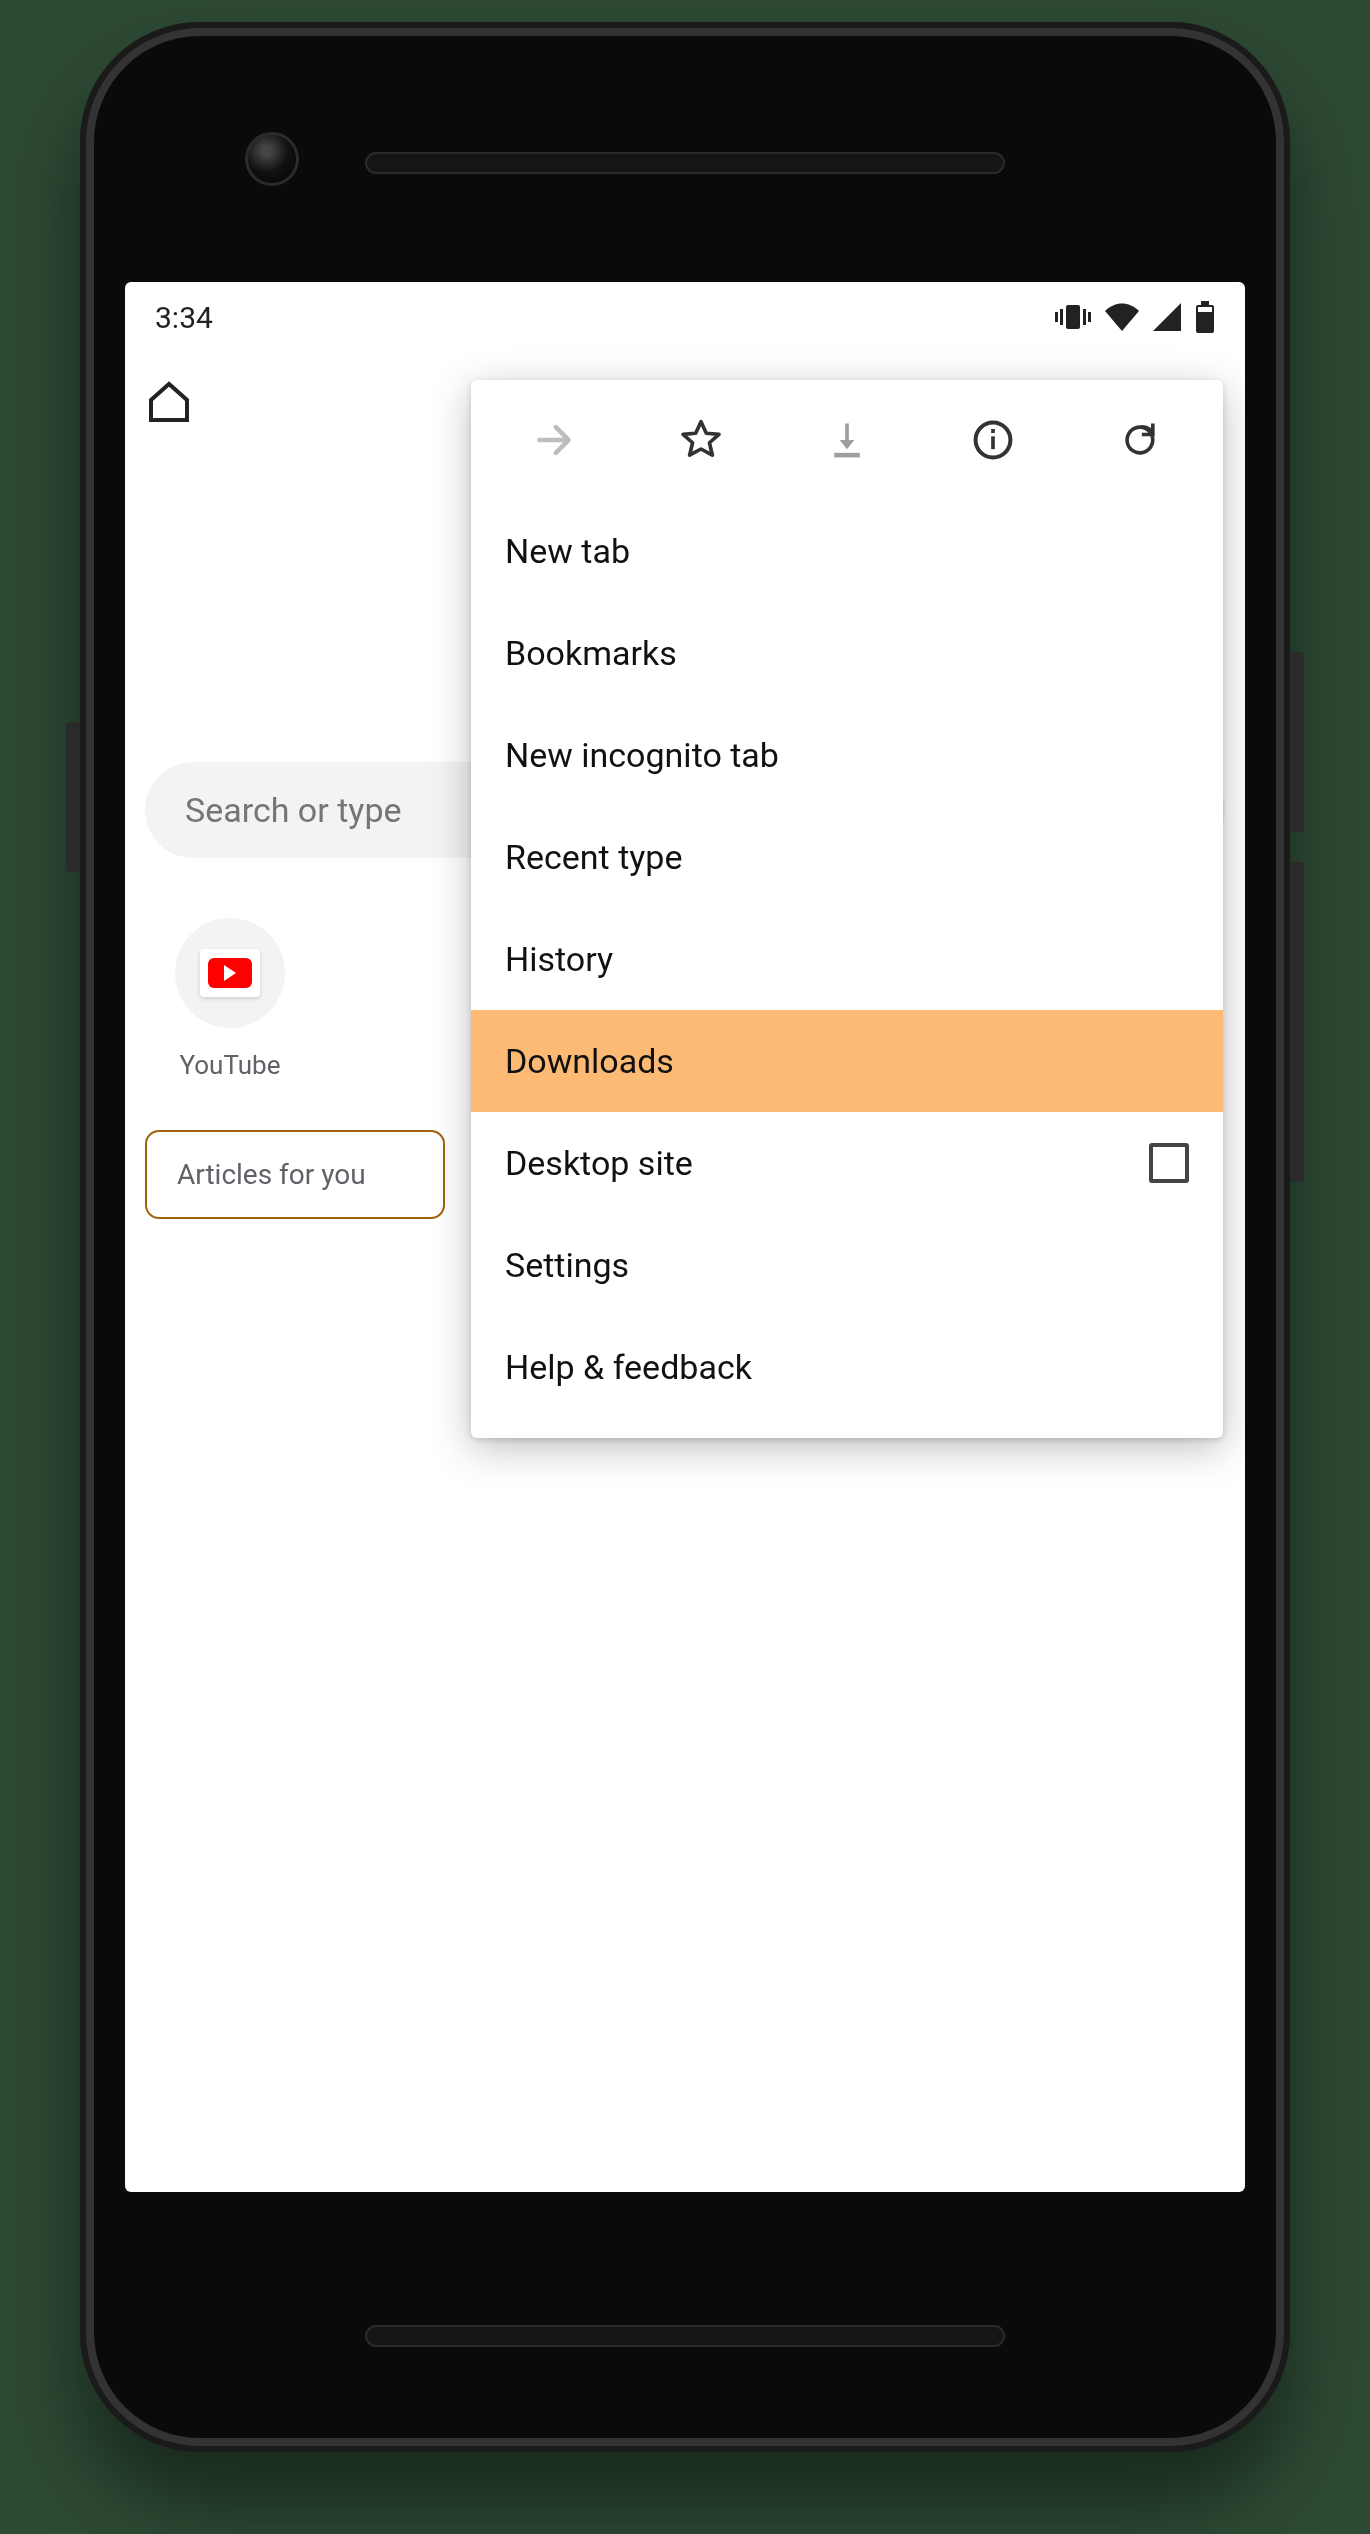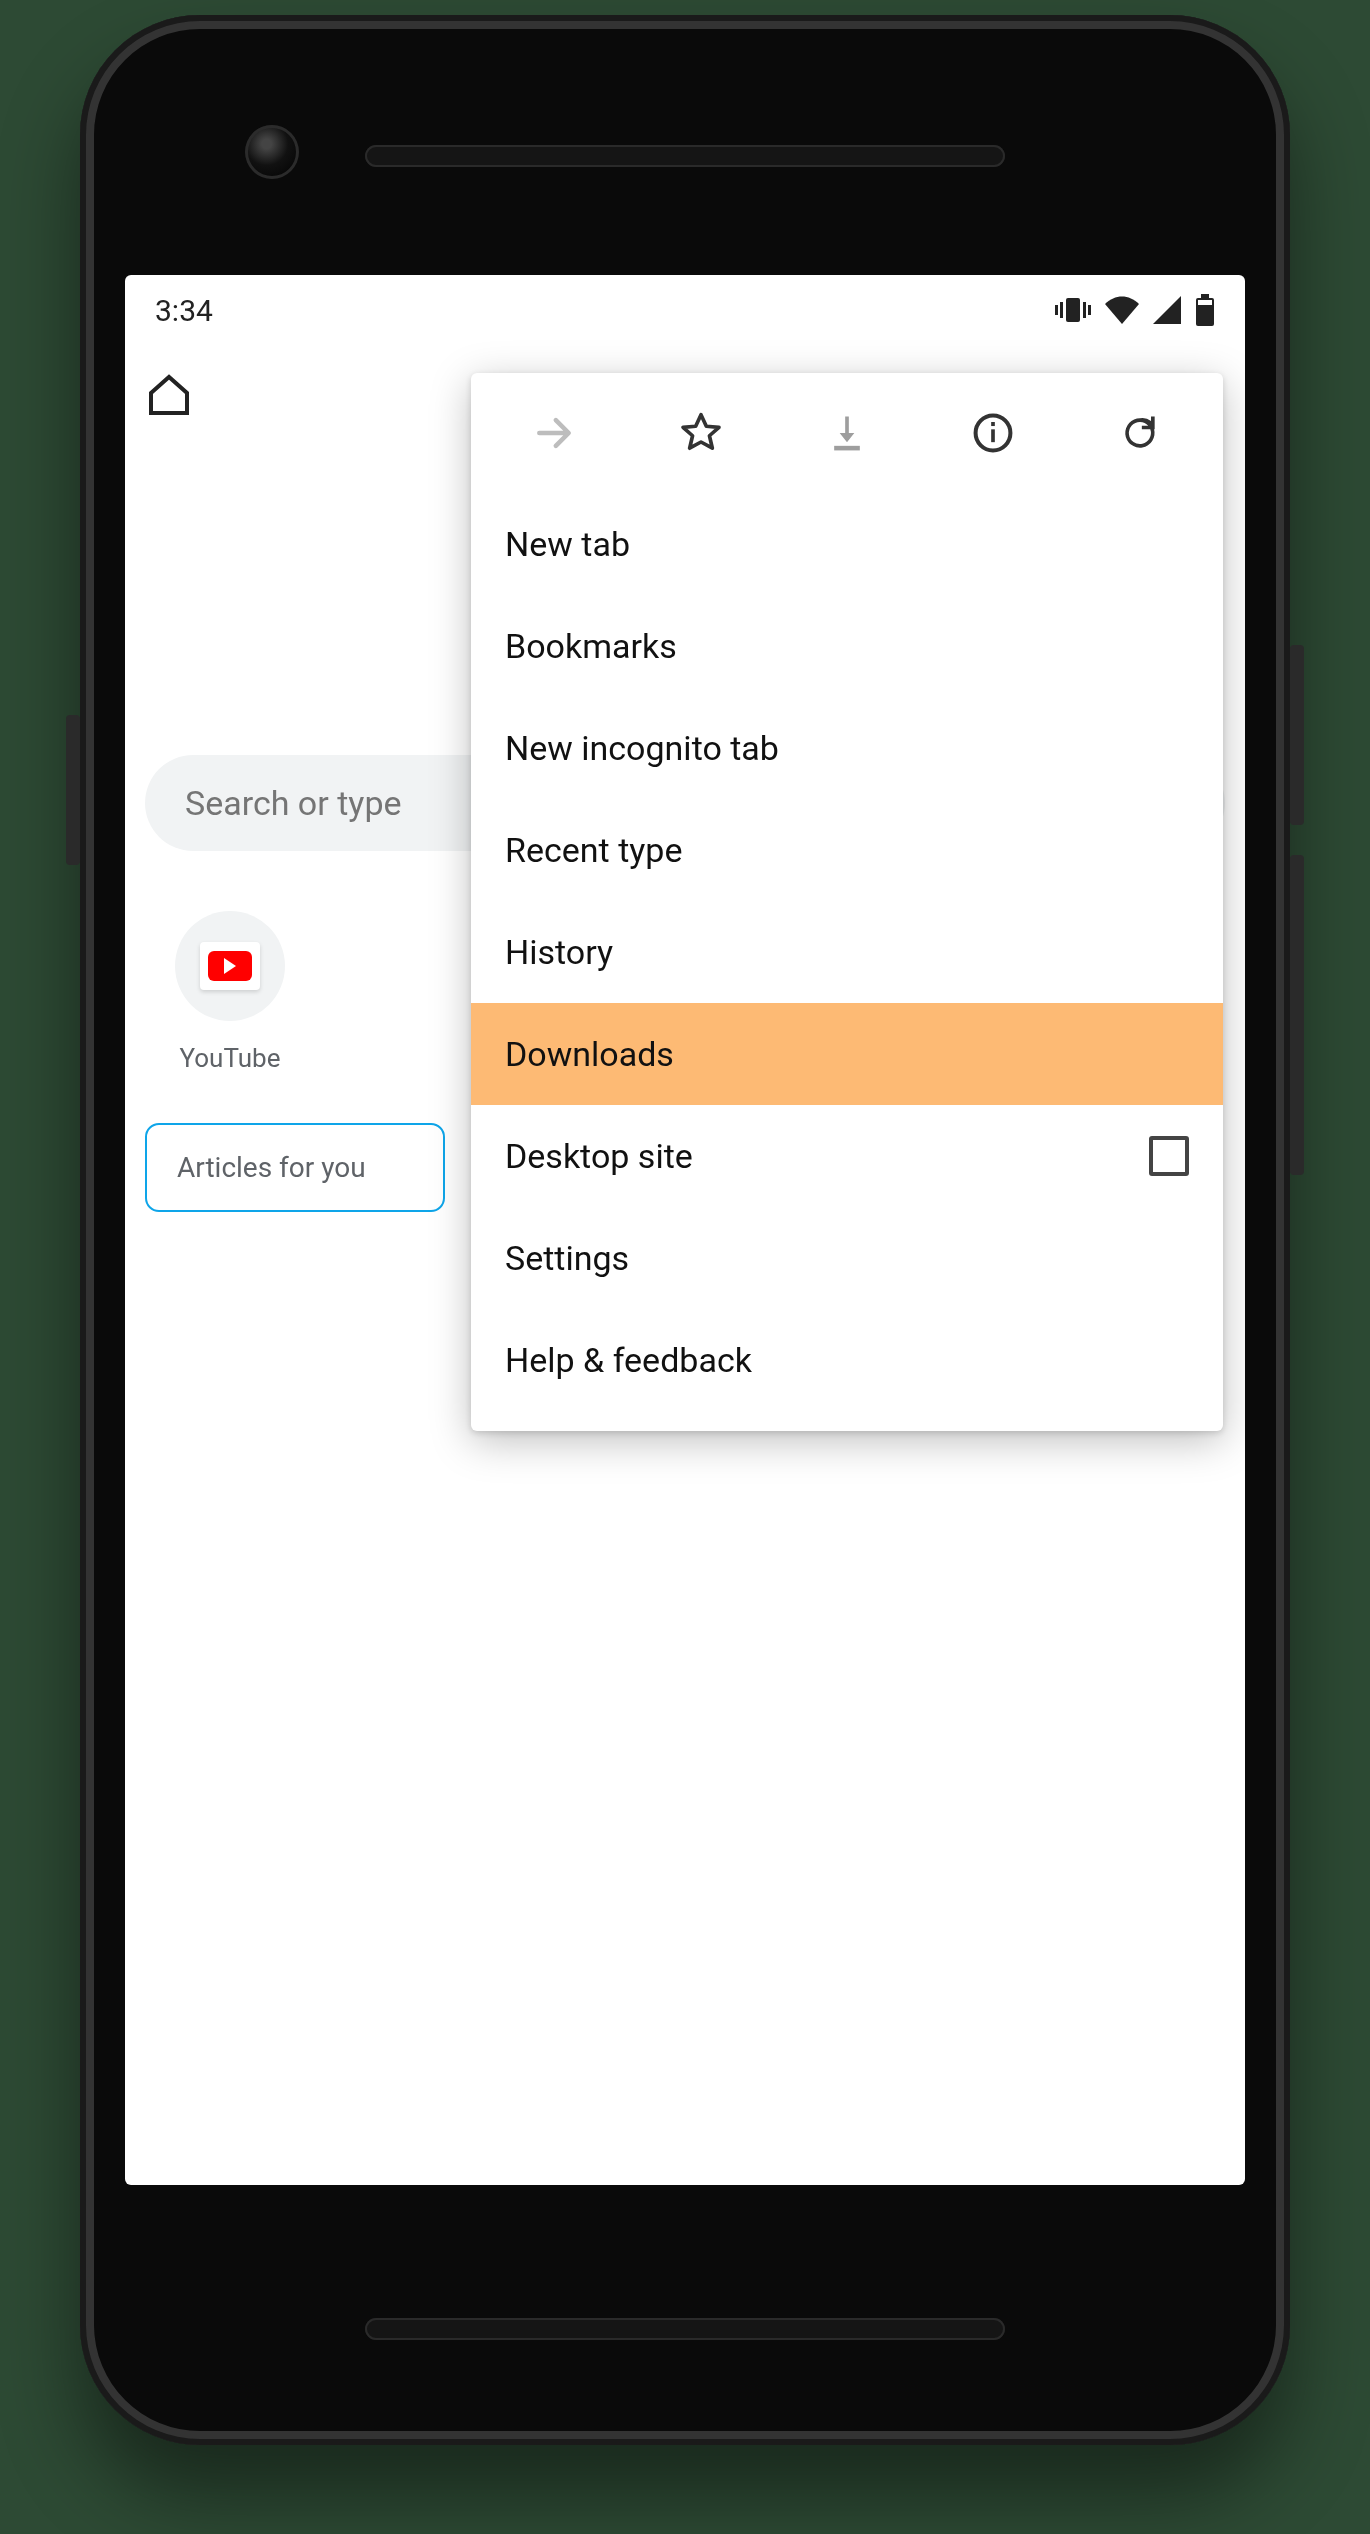--- a/index.html
+++ b/index.html
@@ -11,21 +11,21 @@
     position: relative;
   }
   .wrap {
     position: relative;
     width: 1370px;
     height: 2534px;
   }
   
   .phone {
     position: absolute;
-    left: 80px; top: 15px;
+    left: 80px; top: 22px;
     width: 1210px;
     height: 2430px;
     background: #0a0a0a;
     border-radius: 120px;
     box-shadow: 0 50px 80px rgba(0,0,0,.45), inset 0 0 0 6px #1a1a1a, inset 0 0 0 14px #333;
   }
   .phone-side-btn {
     position: absolute;
     background: #2a2a2a;
     border-radius: 4px;
@@ -125,21 +125,21 @@
     box-shadow: 0 2px 4px rgba(0,0,0,.15);
   }
   .yt-badge {
     width: 44px; height: 30px; background: #ff0000; border-radius: 6px;
     display:flex;align-items:center;justify-content:center;
   }
   .yt-tri { width:0;height:0;border-left:12px solid #fff;border-top:8px solid transparent;border-bottom:8px solid transparent;}
   .shortcut-label { font-size: 26px; color: #5f6368; }
   .articles-card {
     margin-top: 50px;
-    border: 2px solid #0ea5e9;
+    border: 2px solid #a16207;
     border-radius: 14px;
     padding: 26px 30px;
     font-size: 28px;
     color: #5f6368;
     width: 300px;
   }
 
   
   .menu {
     position: absolute;

